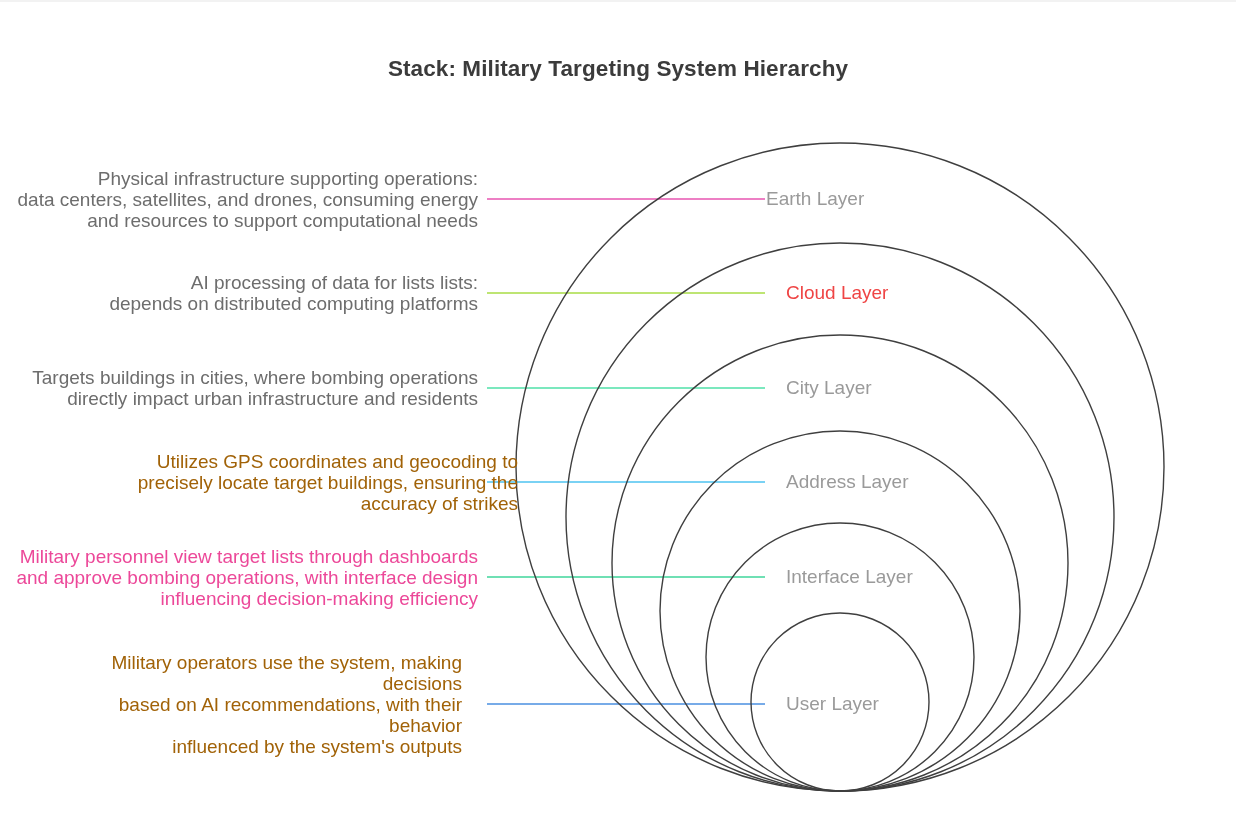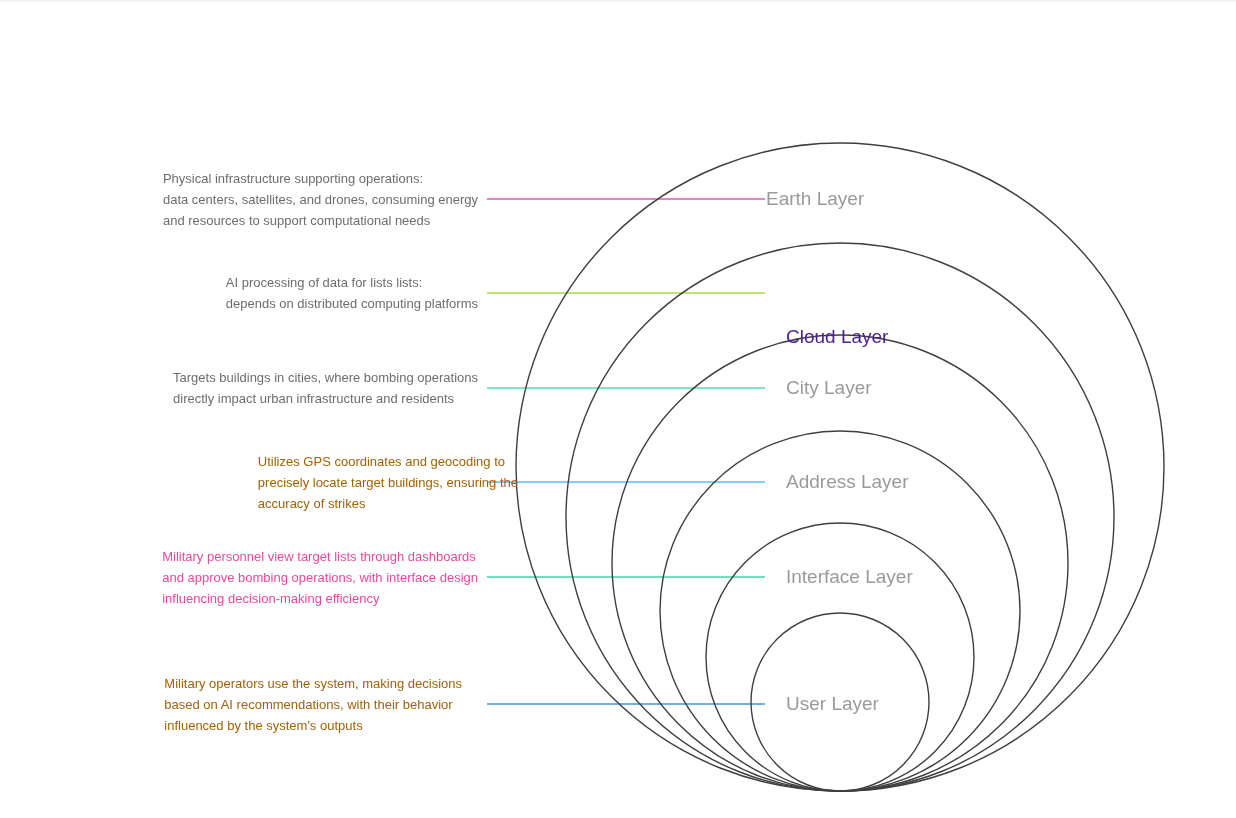--- a/index.html
+++ b/index.html
@@ -47,35 +47,36 @@
   }
   .layer-name {
     position: absolute;
     font-size: 19px;
     color: #9a9a9a;
     white-space: nowrap;
     transform: translateY(-50%);
   }
   .layer-desc {
     position: absolute;
-    font-size: 13px;
+    font-size: 19px;
     line-height: 21px;
     color: #6d6d6d;
-    text-align: left;
+    text-align: right;
     transform: translateY(-50%);
     white-space: pre-line;
   }
 </style>
 </head>
 <body>
 
 <div id="canvas">
 
   <div class="top-rule"></div>
 
+  <div id="chart-title">Stack: Military Targeting System Hierarchy</div>
 
   <svg id="diagram-svg" viewBox="0 0 1236 818" xmlns="http://www.w3.org/2000/svg">
     <g id="connector-group">
         <line x1="487" y1="199" x2="765" y2="199" stroke="#e754b0" stroke-width="1.3"></line>
         <line x1="487" y1="293" x2="765" y2="293" stroke="#a9dd44" stroke-width="1.3"></line>
         <line x1="487" y1="388" x2="765" y2="388" stroke="#4fe0a8" stroke-width="1.3"></line>
         <line x1="487" y1="482" x2="765" y2="482" stroke="#4ec3f0" stroke-width="1.3"></line>
         <line x1="487" y1="577" x2="765" y2="577" stroke="#3fd69b" stroke-width="1.3"></line>
         <line x1="487" y1="704" x2="765" y2="704" stroke="#4a8fe0" stroke-width="1.3"></line>
       </g>
@@ -84,21 +85,21 @@
         <circle cx="840" cy="517" r="274" fill="none" stroke="#3f3f3f" stroke-width="1.4"></circle>
         <circle cx="840" cy="563" r="228" fill="none" stroke="#3f3f3f" stroke-width="1.4"></circle>
         <circle cx="840" cy="611" r="180" fill="none" stroke="#3f3f3f" stroke-width="1.4"></circle>
         <circle cx="840" cy="657" r="134" fill="none" stroke="#3f3f3f" stroke-width="1.4"></circle>
         <circle cx="840" cy="702" r="89" fill="none" stroke="#3f3f3f" stroke-width="1.4"></circle>
       </g>
   </svg>
 
   <div id="label-layer">
       <div class="layer-name" style="left: 766px; top: 199px; color: rgb(154, 154, 154);">Earth Layer</div>
-      <div class="layer-name" style="left: 786px; top: 293px; color: #4c1d95; margin-top: 44px;">Cloud Layer</div>
+      <div class="layer-name" style="left: 786px; top: 293px; color: #ef4444;">Cloud Layer</div>
       <div class="layer-name" style="left: 786px; top: 388px; color: rgb(154, 154, 154); text-align: center;">City Layer</div>
       <div class="layer-name" style="left: 786px; top: 482px; color: rgb(154, 154, 154);">Address Layer</div>
       <div class="layer-name" style="left: 786px; top: 577px; color: rgb(154, 154, 154);">Interface Layer</div>
       <div class="layer-name" style="left: 786px; top: 704px; color: rgb(154, 154, 154);">User Layer</div>
     </div>
   <div id="desc-layer">
       <div class="layer-desc" style="right: 758px; top: 199px; color: rgb(109, 109, 109);">Physical infrastructure supporting operations:
 data centers, satellites, and drones, consuming energy
 and resources to support computational needs</div>
       <div class="layer-desc" style="right: 758px; top: 293px; color: rgb(109, 109, 109);">AI processing of data for lists lists:

